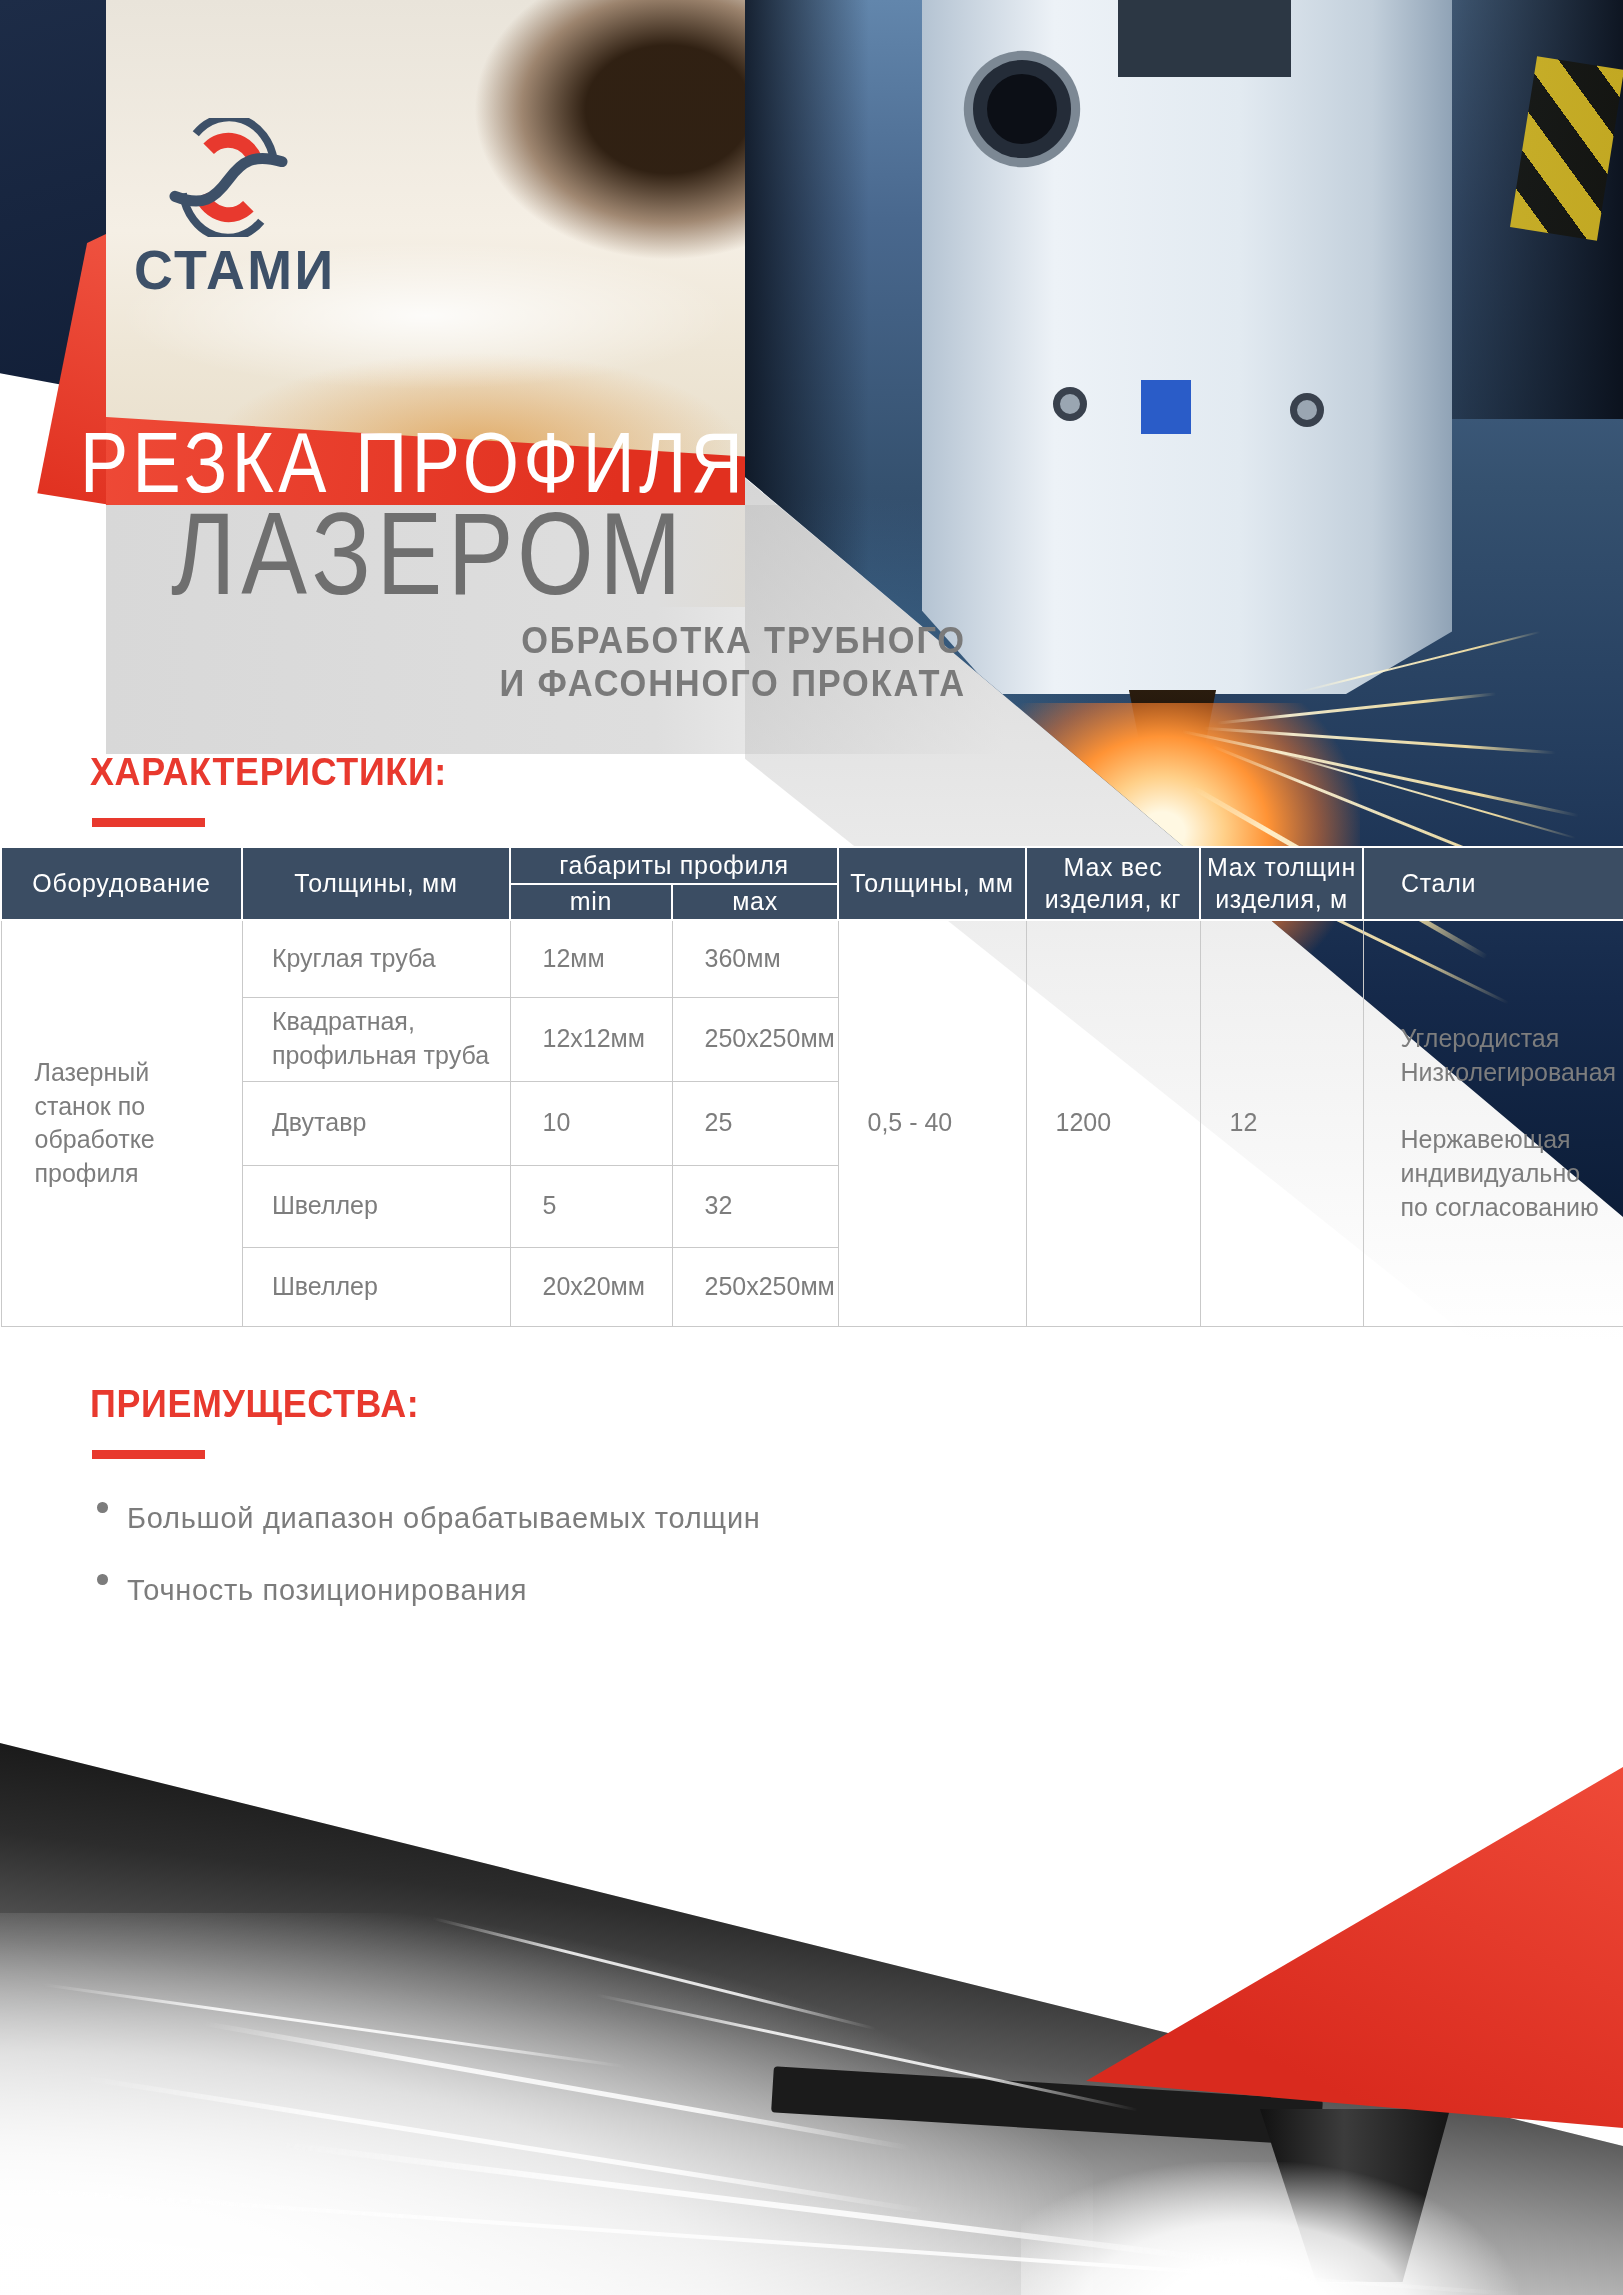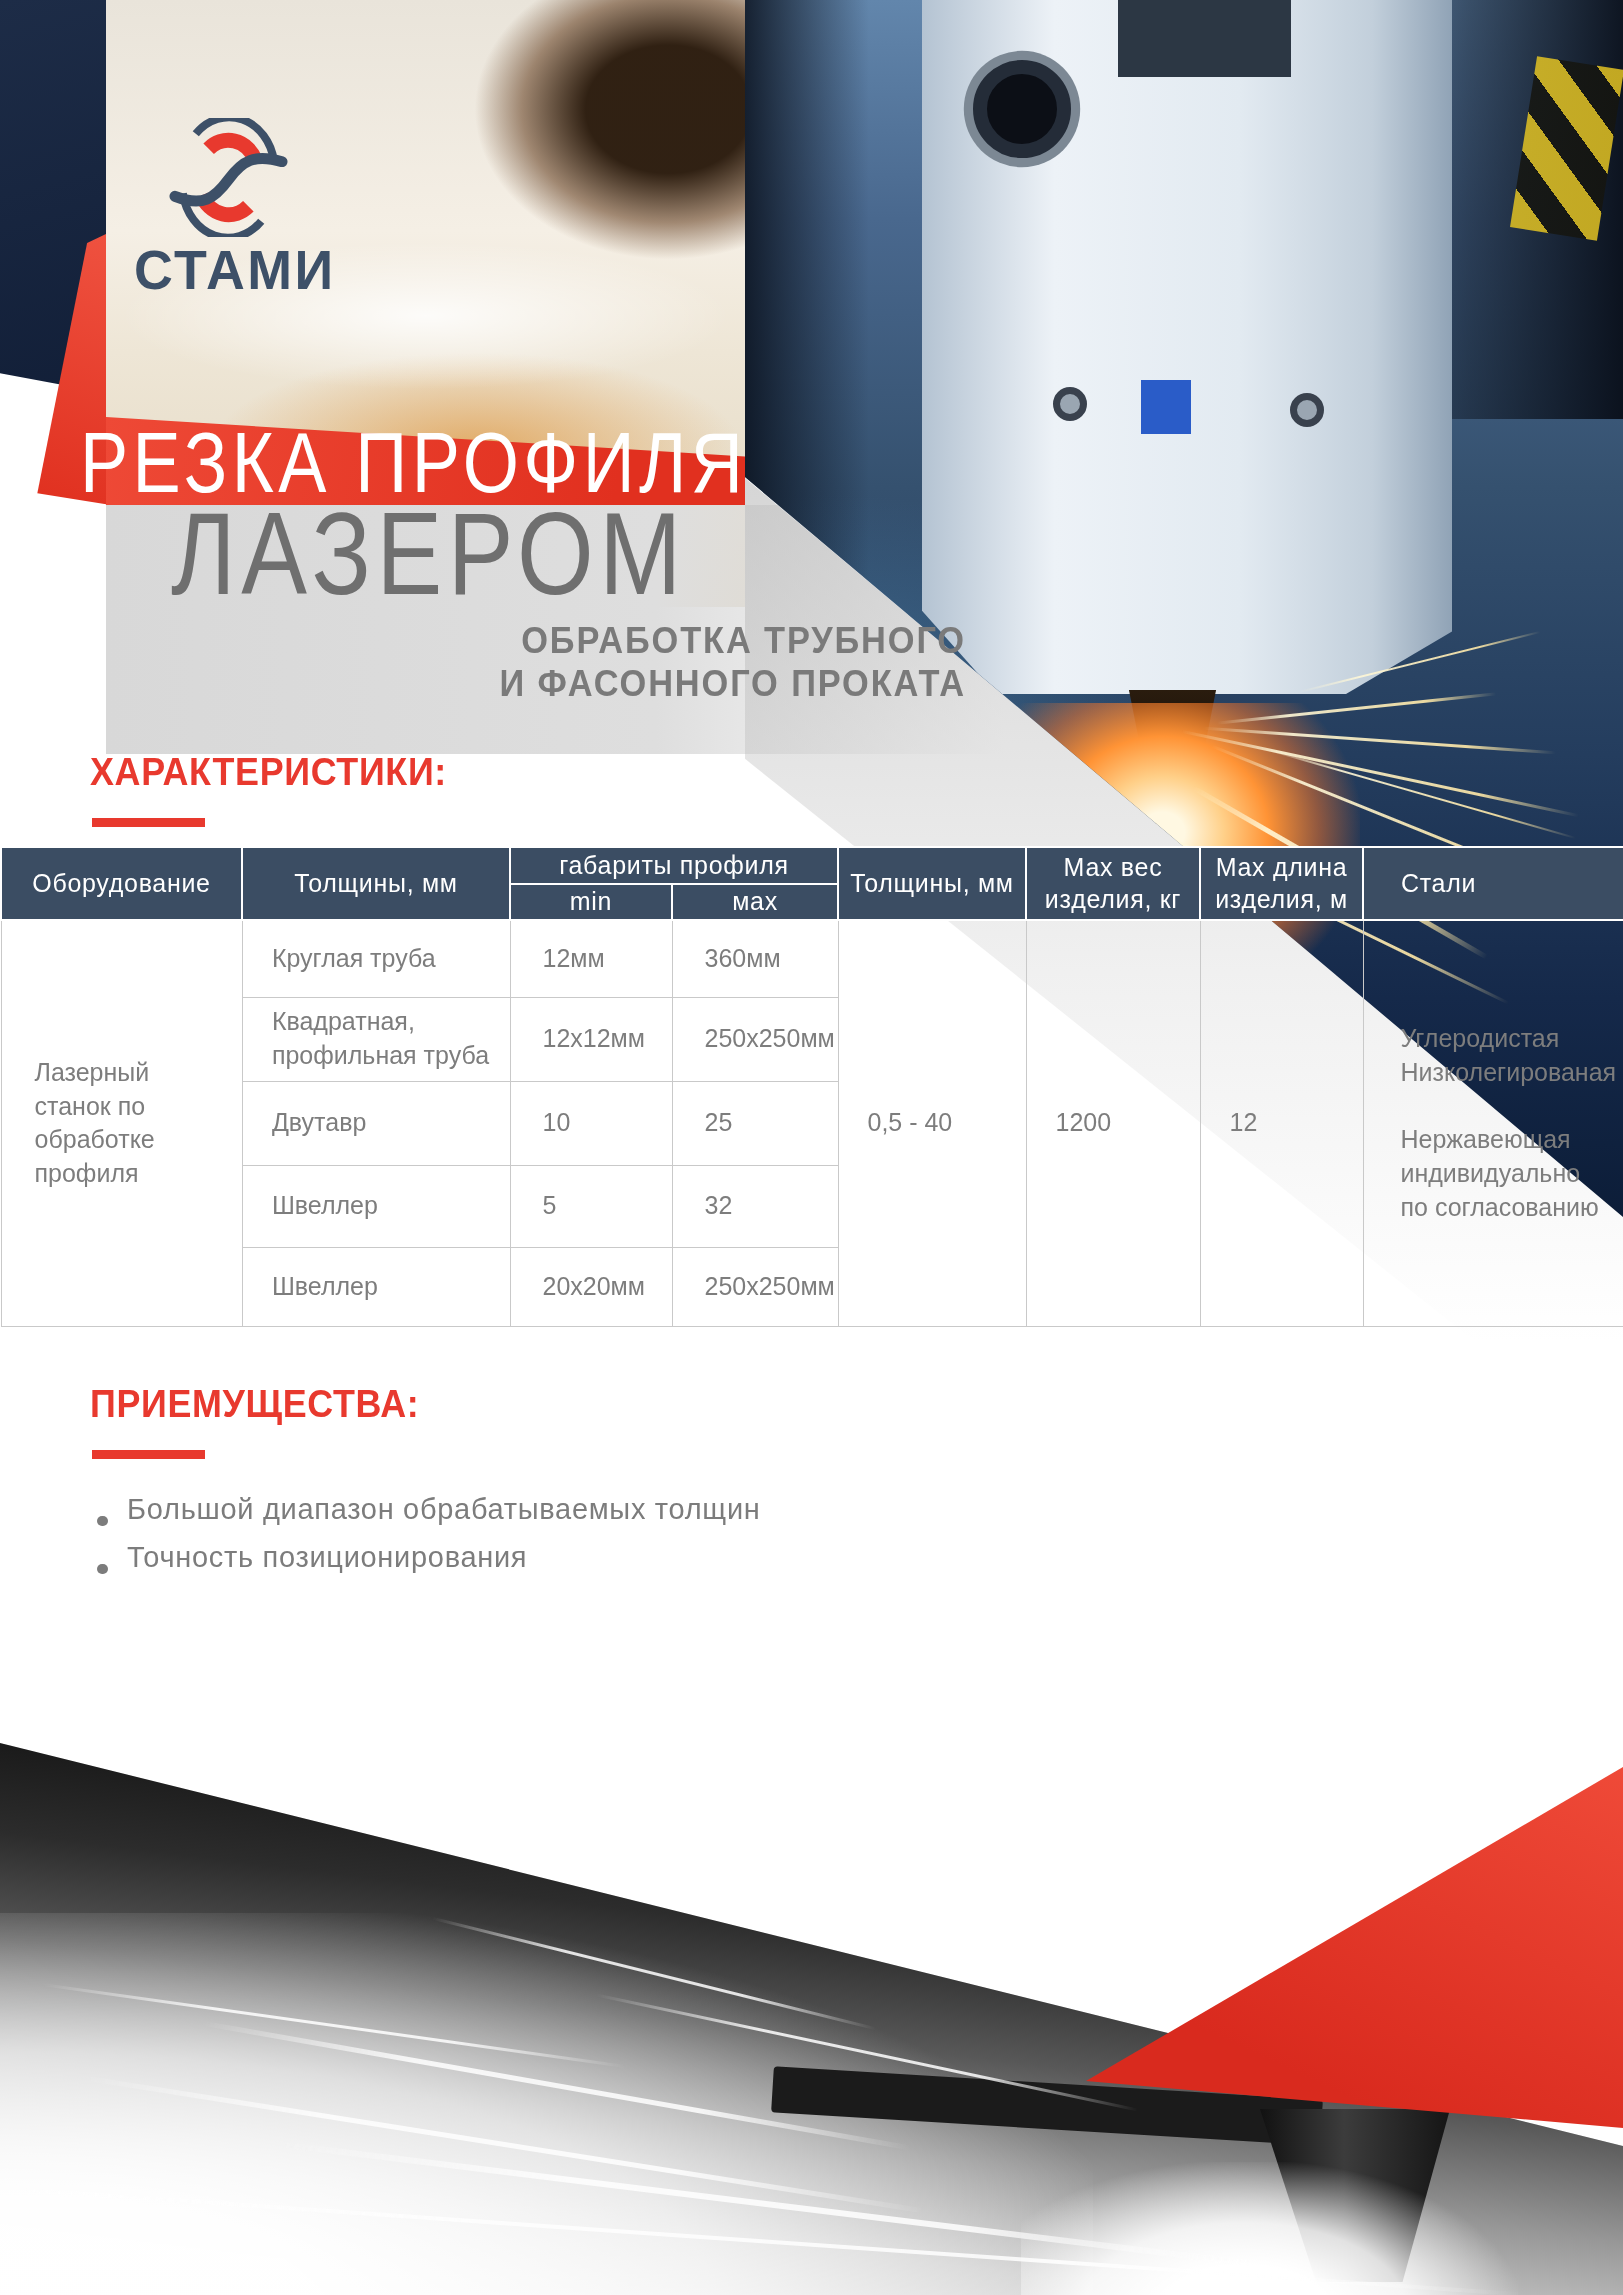--- a/index.html
+++ b/index.html
@@ -109,21 +109,21 @@
   tr.r1{height:77px;} tr.r2{height:84px;} tr.r3{height:84px;} tr.r4{height:82px;} tr.r5{height:79px;}
   td.c-equip{border-left:none;padding-left:33px;line-height:1.5;margin-left:45px;}
   td.c-equip span{display:block;width:154px;}
   td.c-profile{padding-left:29.4px;}
   td.c-min,td.c-max{padding-left:32px;}
   td.c-range,td.c-weight,td.c-len{padding-left:29px;}
   td.c-steel{font-size:23.6px;line-height:1.5;padding-left:37px;white-space:pre-line;}
 
   
   .adv-list{position:absolute;left:97px;top:1478px;z-index:6;}
-  .adv-item{display:flex;align-items:flex-end;height:48px;}
+  .adv-item{display:flex;align-items:flex-start;height:48px;margin-top:24px;}
   .adv-dot{width:10.5px;height:10.5px;border-radius:50%;background:#7c7c7c;margin-right:19.6px;flex:0 0 auto;}
   .adv-text{font-size:29px;color:#7c7c7c;letter-spacing:0.7px;}
 
   
   .bottom-photo{position:absolute;left:0;top:1743px;width:1623px;height:552px;z-index:1;
     clip-path:polygon(0 0,50% 36.5%,100% 73%,100% 100%,0 100%);background:#e8e8e8;}
   .bp-shade{position:absolute;left:-131px;top:-39px;width:2029px;height:982px;
     transform:rotate(7deg);transform-origin:0 0;
     background:linear-gradient(180deg,#161616 0,#2c2c2c 111px,#585858 216px,#979797 321px,#cdcdcd 425px,#f3f3f3 543px,#ffffff 661px);}
   .bp-fan{position:absolute;left:-52px;top:170px;width:1145px;height:406px;
@@ -221,21 +221,21 @@
         <col style="width:163px">
         <col style="width:262px">
     </colgroup>
     <thead>
       <tr class="hr1">
         <th rowspan="2">Оборудование</th>
         <th rowspan="2">Толщины, мм</th>
         <th colspan="2">габариты профиля</th>
         <th rowspan="2">Толщины, мм</th>
         <th rowspan="2">Мах вес изделия, кг</th>
-        <th rowspan="2">Мах длина изделия, м</th>
+        <th rowspan="2">Мах толщин изделия, м</th>
         <th rowspan="2" class="h-steel">Стали</th>
       </tr>
       <tr class="hr2">
         <th>min</th>
         <th>мах</th>
       </tr>
     </thead>
     <tbody>
       <tr class="r1">
         <td class="c-equip" rowspan="5">

